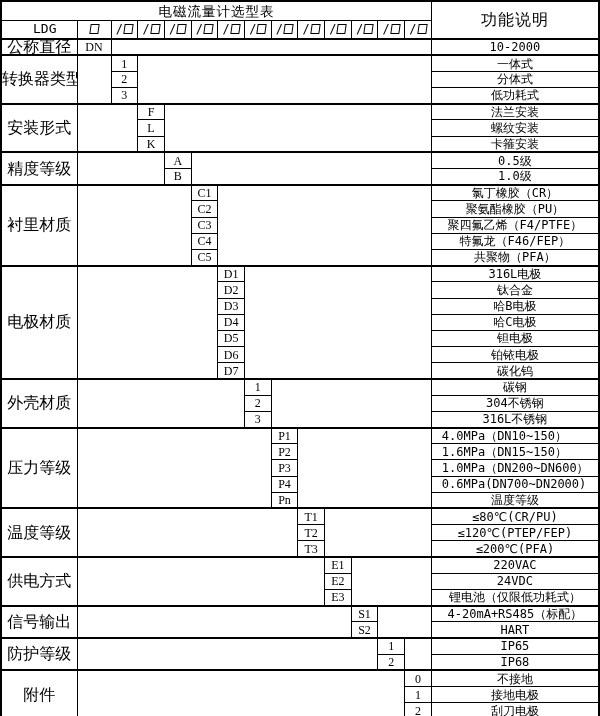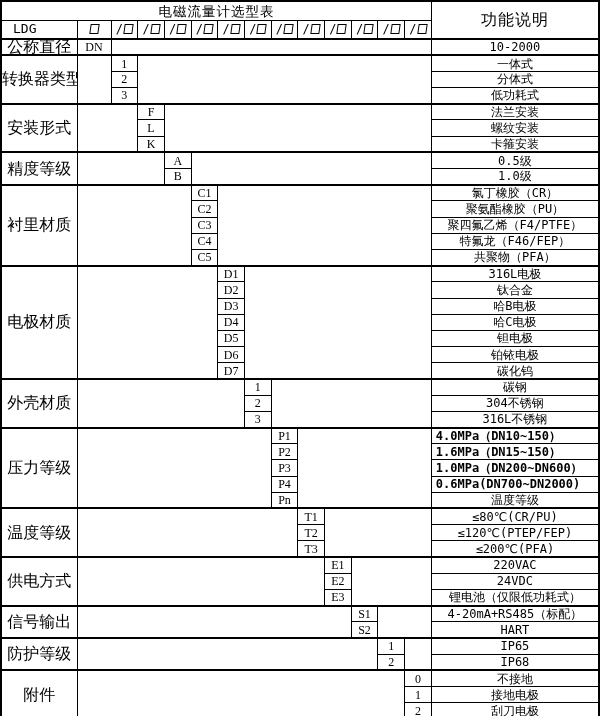--- a/index.html
+++ b/index.html
@@ -22,37 +22,37 @@
     overflow: hidden;
     white-space: nowrap;
   }
   tr.group-start > td { border-top: 2px solid #000; }
   tr.title-row { height: 19px; }
   tr.model-row { height: 19px; }
   tr.opt { height: 16.2px; }
   .title-cell { font-size: 13.5px; letter-spacing: 1px; }
   .fn-header { font-size: 16px; letter-spacing: 1px; }
   .model-cell {
-    text-align: left; padding-left: 11px;
+    text-align: center; padding-left: 11px;
     font-family: "DejaVu Sans Mono", "Liberation Mono", monospace;
     font-size: 13px;
   }
   .slot-cell { font-family: "DejaVu Sans Mono", "Liberation Mono", monospace; font-size: 12px; }
   .cbox {
     display: inline-block;
     width: 9px; height: 10px;
     border: 1px solid #000;
     vertical-align: -1px;
     margin-left: 1px;
     transform: skewX(-8deg);
   }
   .label-cell { font-size: 16px; }
   .code-cell { font-family: Liberation Serif, serif; font-size: 12px; }
   .desc-cell { font-family: "DejaVu Sans Mono", "DejaVu Sans", sans-serif; font-size: 12px; margin-left: 20px; }
-  .desc-left { text-align: left; padding-left: 4px; font-weight: bold; }
+  .desc-left { text-align: left; padding-left: 10px; }
   .filler-cell { background: #fff; }
 </style>
 </head>
 <body>
 
 <table class="sel">
   <colgroup>
     <col style="width:76px">
     <col style="width:34px">
     <col style="width:26.7px">

